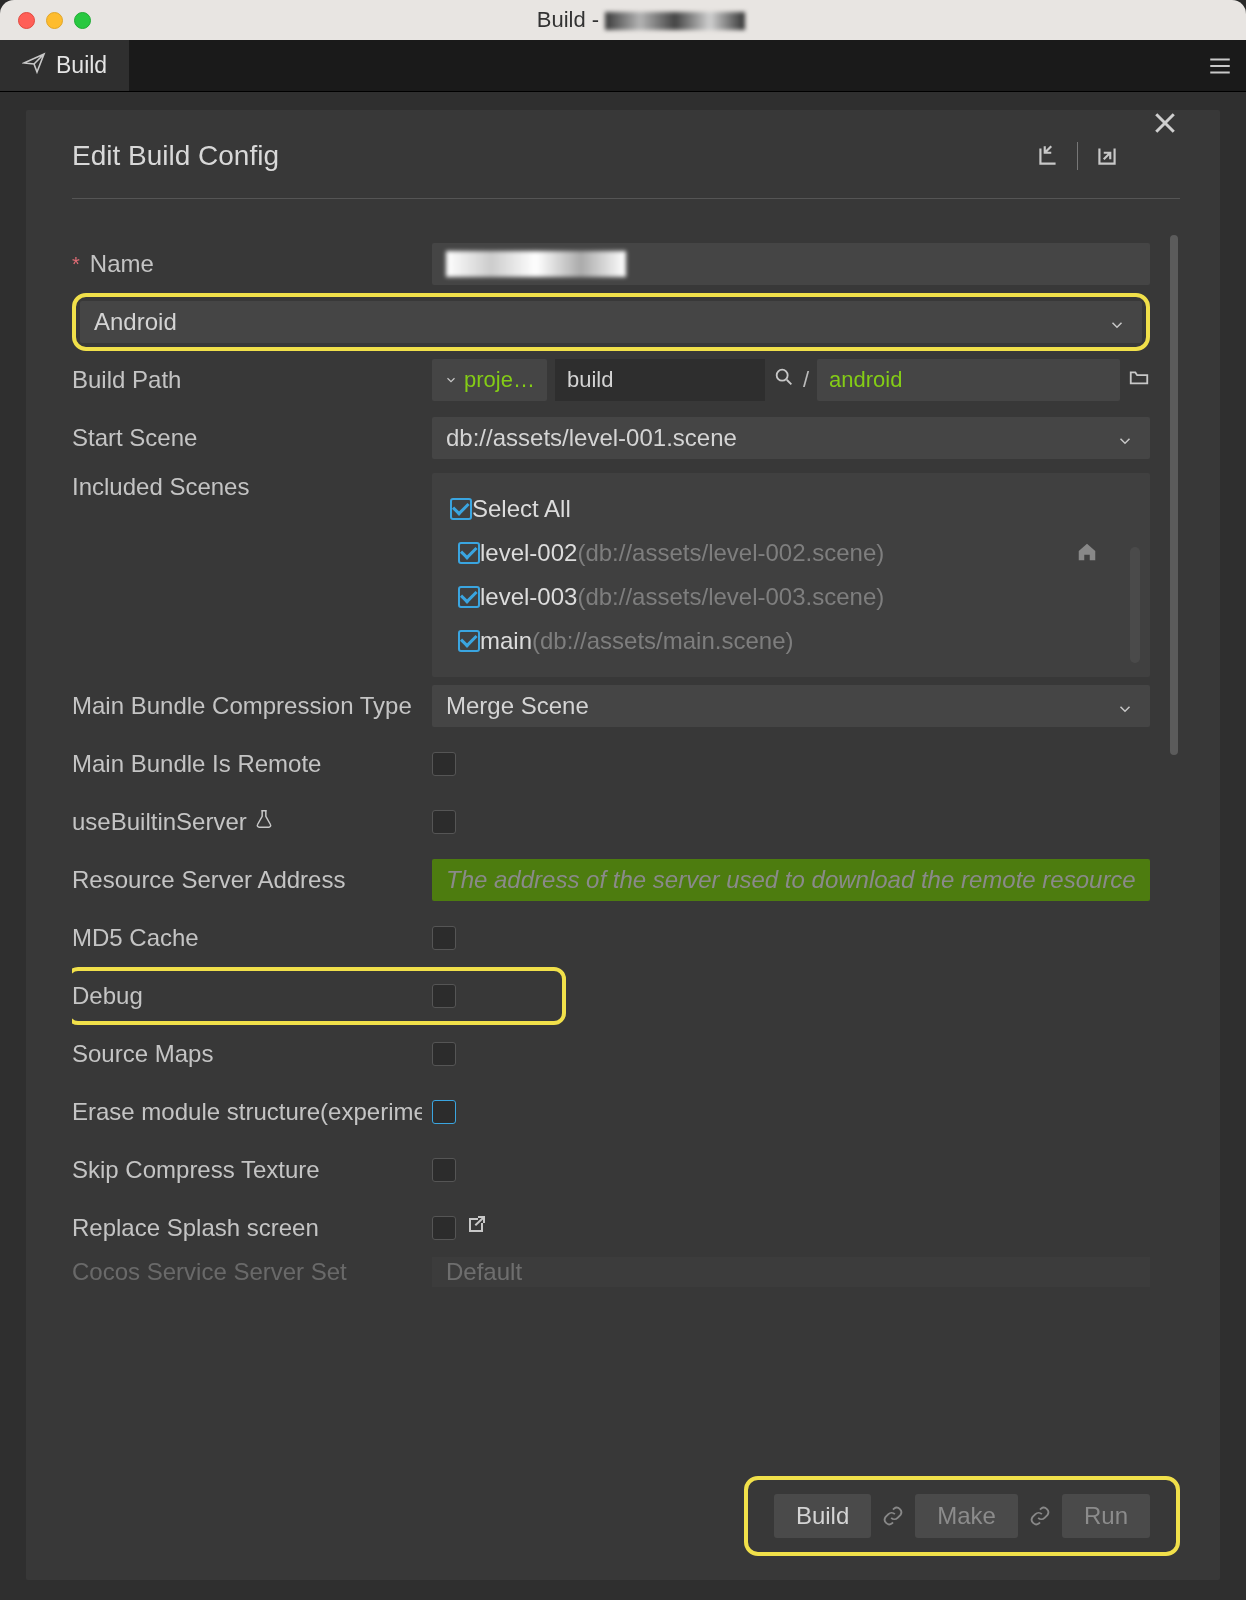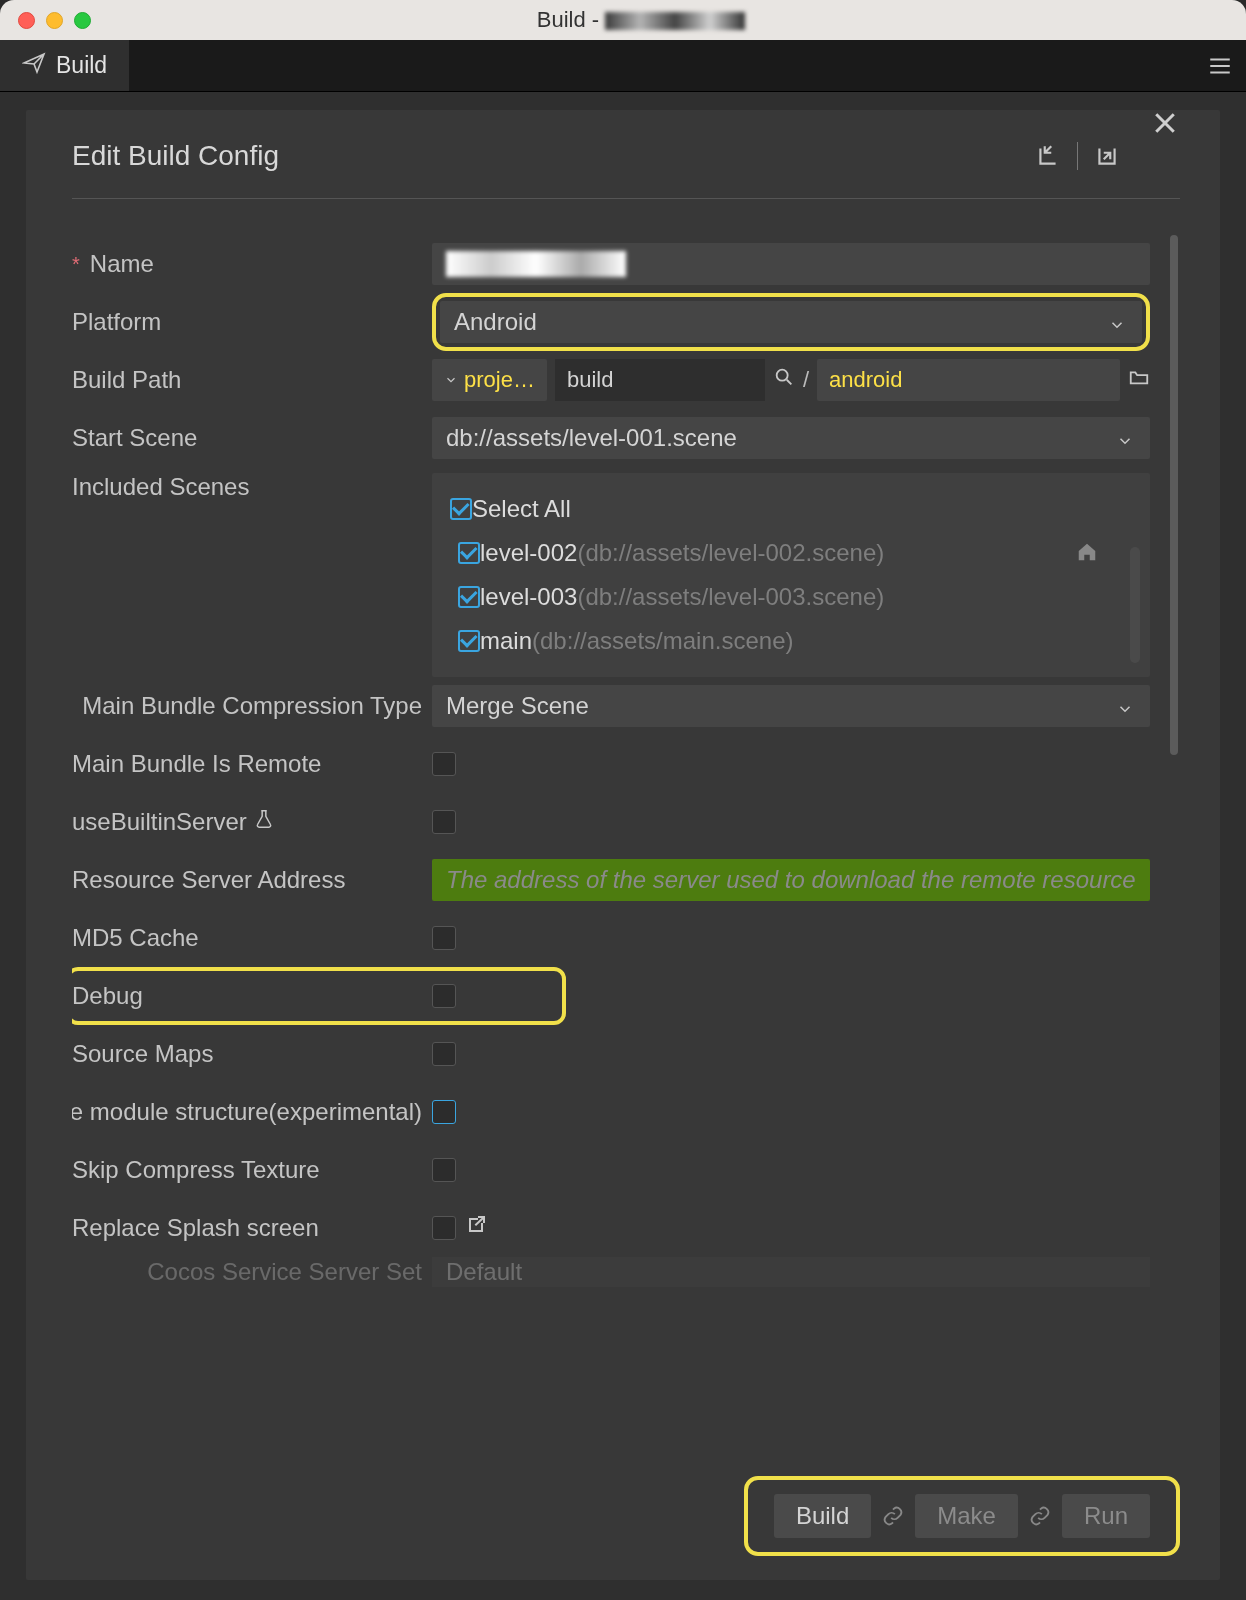--- a/index.html
+++ b/index.html
@@ -147,21 +147,21 @@
   .row.tall { align-items: flex-start; padding-top: 6px; }
   .label-col {
     width: 350px;
     flex: 0 0 350px;
     color: #c4c4c4;
     font-size: 24px;
     display: flex;
     align-items: center;
     gap: 6px;
   }
-  .label-col.trunc { white-space: nowrap; overflow: hidden; text-overflow: clip; justify-content: flex-end;}
+  .label-col.trunc { white-space: nowrap; overflow: hidden; text-overflow: clip;}
   .required { color: #e06c75; font-size: 20px; margin-right: 4px; }
   .control-col {
     flex: 1;
     display: flex;
     align-items: center;
     gap: 8px;
   }
 
   .input, .select {
     background: #454545;
@@ -188,21 +188,21 @@
 
   .highlight-yellow {
     border: 4px solid #f1e04a;
     border-radius: 14px;
     padding: 4px;
   }
 
   .path-group { display: flex; align-items: center; gap: 8px; width: 100%; }
   .path-seg {
     background: #454545; height: 42px; display: flex; align-items: center; padding: 0 12px;
-    color: #fde047; font-size: 22px; border-radius: 2px;
+    color: #84cc16; font-size: 22px; border-radius: 2px;
   }
   .path-seg.grow { flex: 1; }
   .path-seg .small-chev { margin-right: 6px; }
   .path-sep { color: #bbb; font-size: 22px; }
   .path-input {
     background: #2e2e2e; border: none; color: #d4d4d4; padding: 0 12px;
     height: 42px; font-size: 22px; flex: 1;
   }
   .path-icon svg { width: 22px; height: 22px; stroke: #c8c8c8; fill: none; }
 
@@ -352,23 +352,20 @@
             <span>Name</span>
           </div>
           <div class="control-col">
             <div class="input">
               <span class="name-blurred"></span>
             </div>
           </div>
         </div>
 
         <div class="row">
-          <div class="label-col">
-            <span>Platform</span>
-          </div>
           <div class="control-col">
             <div class="highlight-yellow" style="flex:1;">
               <div class="select">
                 <span>Android</span>
                 <span class="chev"><svg viewBox="0 0 24 24">
                       <path d="M6 9l6 6 6-6" stroke-width="2"></path>
                     </svg></span>
               </div>
             </div>
           </div>

